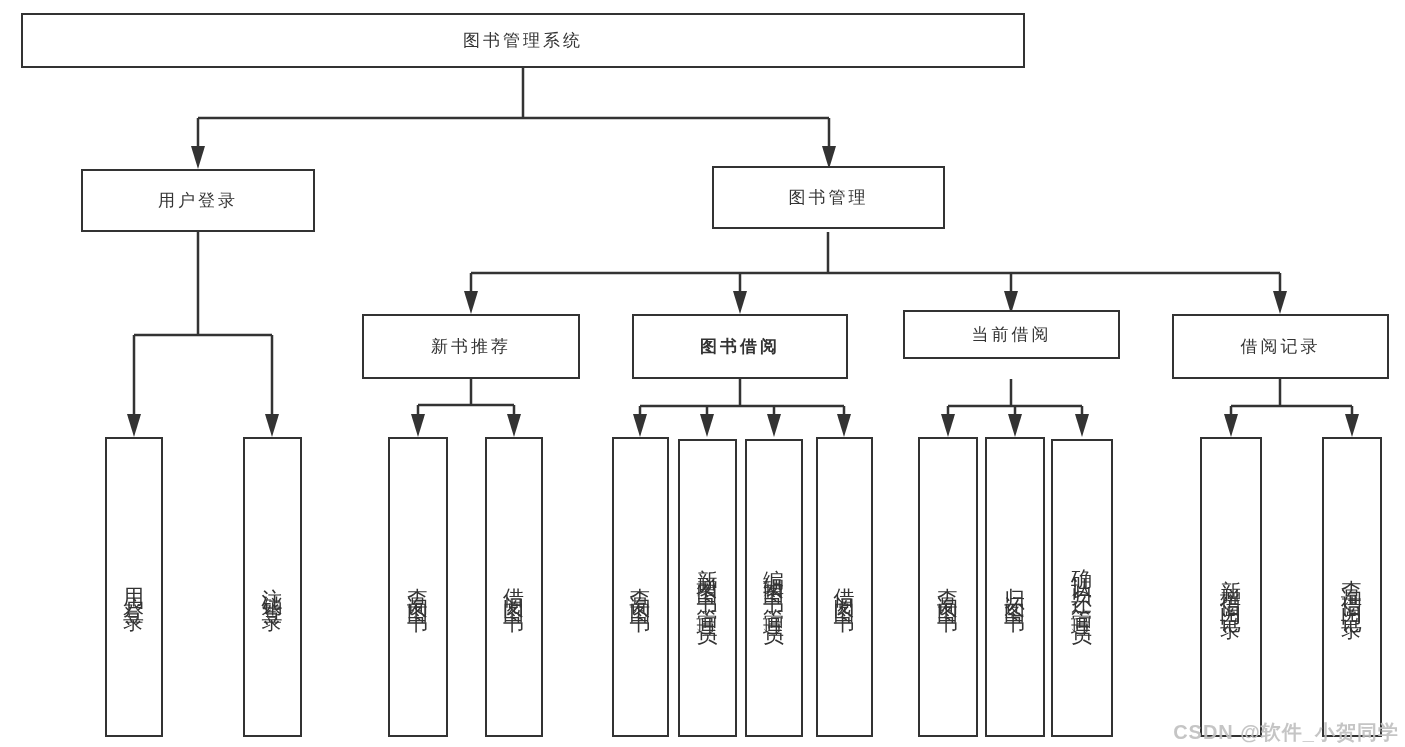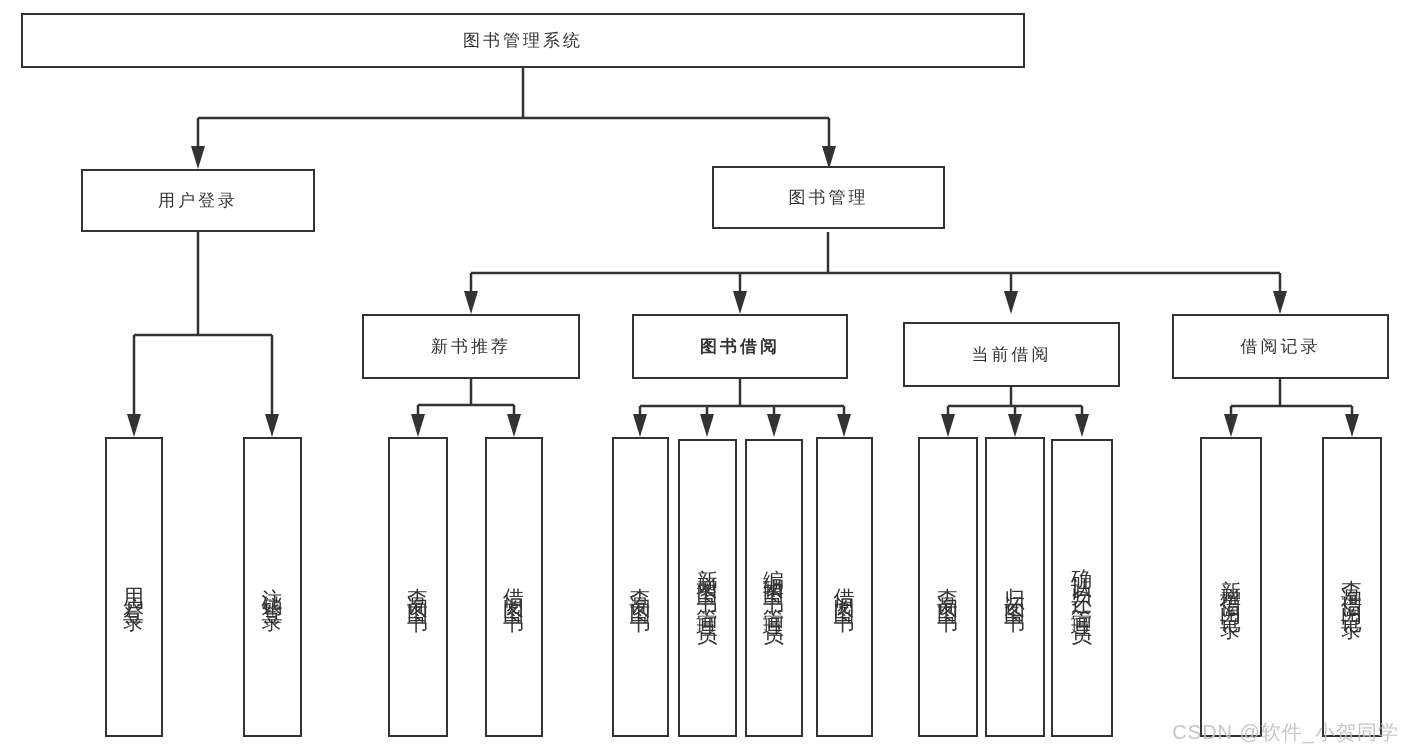--- a/index.html
+++ b/index.html
@@ -40,20 +40,21 @@
   }
   .watermark {
     position: absolute;
     right: 6px;
     bottom: 1px;
     font-size: 20px;
     color: rgba(192,192,192,0.92);
     letter-spacing: 1px;
     z-index: 5;
     white-space: nowrap;
+    font-weight: bold;
   }
 </style>
 </head>
 <body>
 
 <div class="canvas">
 
   <svg class="edges" viewBox="0 0 1405 747" xmlns="http://www.w3.org/2000/svg" aria-hidden="true">
     <g stroke="#333333" stroke-width="2.5" fill="none">
 
@@ -94,21 +95,21 @@
     </g>
   </svg>
 
   <div class="node" style="left:21px; top:13px; width:1004px; height:55px;">图书管理系统</div>
 
   <div class="node" style="left:81px; top:169px; width:234px; height:63px;">用户登录</div>
   <div class="node" style="left:712px; top:158px; width:233px; height:63px;margin-top:8px;">图书管理</div>
 
   <div class="node" style="left:362px; top:314px; width:218px; height:65px;">新书推荐</div>
   <div class="node" style="left:632px; top:314px; width:216px; height:65px;font-weight:bold;">图书借阅</div>
-  <div class="node" style="left:903px; top:322px; width:217px; height:65px;">当前借阅</div>
+  <div class="node" style="left:903px; top:310px; width:217px; height:49px;">当前借阅</div>
   <div class="node" style="left:1172px; top:314px; width:217px; height:65px;">借阅记录</div>
 
   <div class="node leaf" style="left:105px; top:437px; width:58px; height:300px;">用户登录</div>
   <div class="node leaf" style="left:243px; top:437px; width:59px; height:300px;">注销登录</div>
 
   <div class="node leaf" style="left:388px; top:437px; width:60px; height:300px;">查询图书</div>
   <div class="node leaf" style="left:485px; top:437px; width:58px; height:300px;">借阅图书</div>
 
   <div class="node leaf" style="left:612px; top:437px; width:57px; height:300px;">查询图书</div>
   <div class="node leaf" style="left:678px; top:439px; width:59px; height:298px;">新增图书（管理员）</div>

